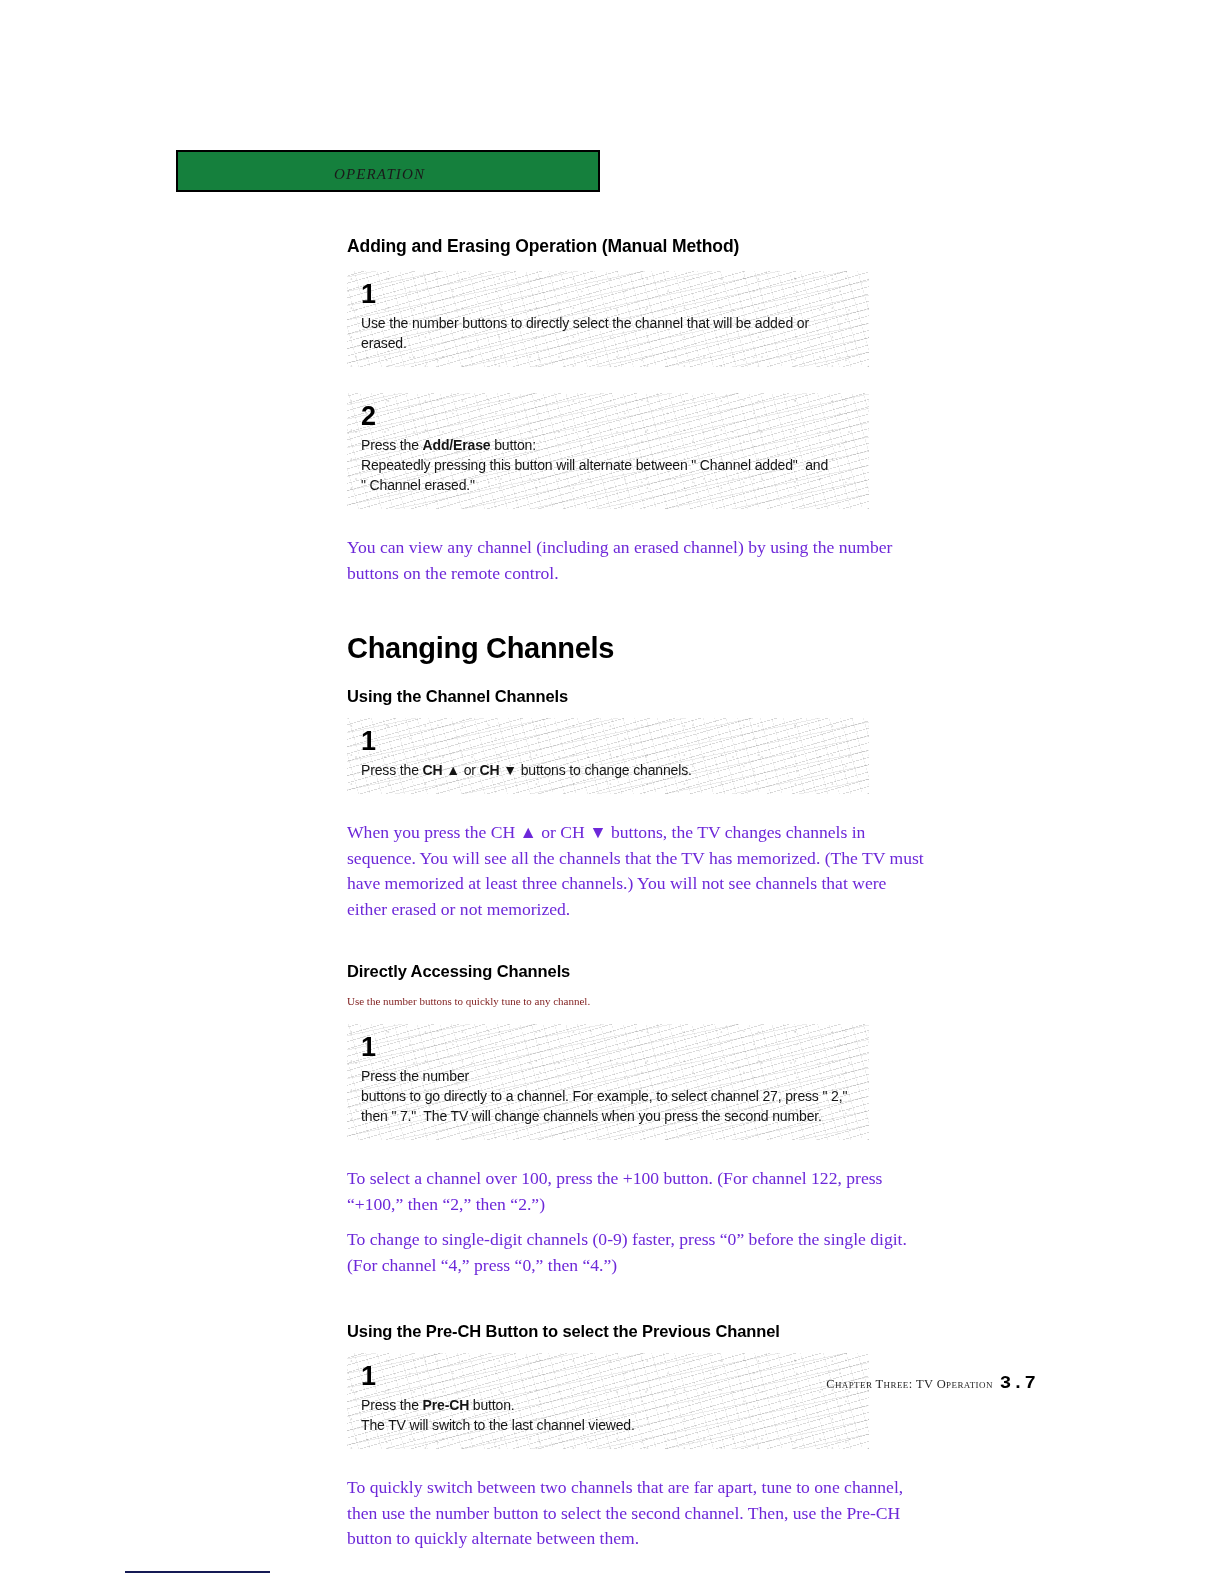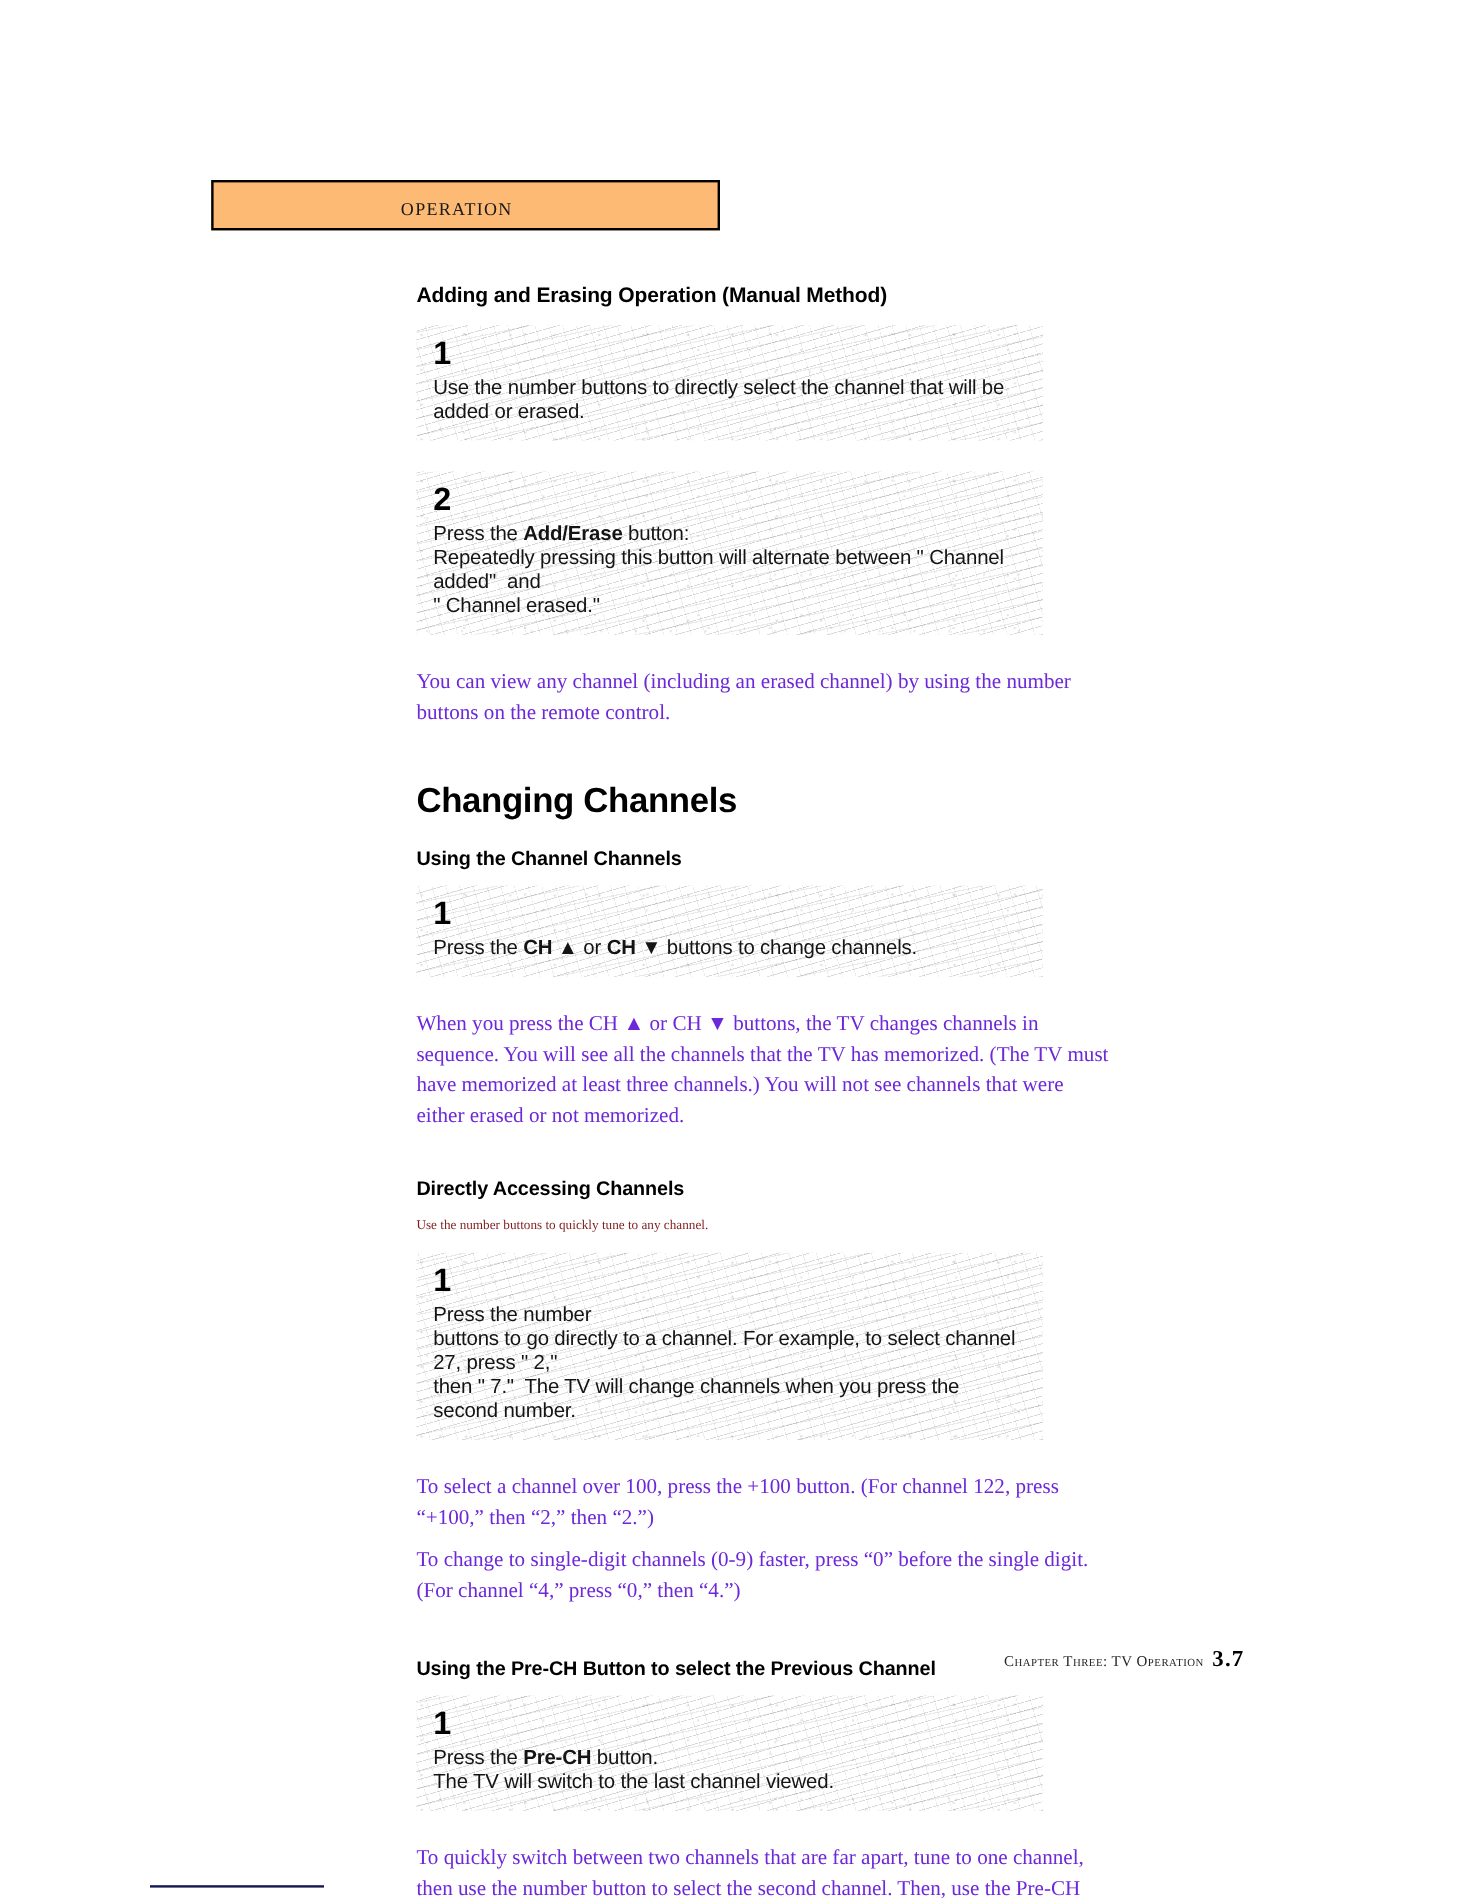--- a/index.html
+++ b/index.html
@@ -23,21 +23,22 @@
 
   
   .header-box {
     position: absolute;
     left: 176px;
     top: 150px;
     width: 424px;
     height: 42px;
     border: 2.5px solid #000;
     box-sizing: border-box;
-    background: #fdba74;
+    background: #15803d;
+    font-style: italic;
   }
   .header-title {
     position: absolute;
     left: 156px;
     top: 8px;
     font-family: "Liberation Serif", serif;
     font-size: 21px;
     letter-spacing: 1.1px;
     color: #1a1a1a;
     font-variant: small-caps;
@@ -151,21 +152,21 @@
     line-height: 27px;
     color: #000;
     margin: 0 0 5px 0;
   }
   .step-lines {
     position: relative;
     z-index: 2;
   }
   .step-line {
     font-family: "Liberation Sans", sans-serif;
-    font-size: 17px;
+    font-size: 14px;
     line-height: 20px;
     color: #141414;
     letter-spacing: -0.15px;
     white-space: pre-wrap;
   }
   .step-line b { font-weight: bold; }
 
   
   .footer {
     position: absolute;
@@ -175,21 +176,21 @@
     text-align: right;
     font-family: "Liberation Serif", serif;
   }
   .footer-text {
     font-size: 12.5px;
     font-variant: small-caps;
     letter-spacing: 0.4px;
     color: #262626;
   }
   .footer-page {
-    font-family: Liberation Serif, serif;
+    font-family: Liberation Mono, monospace;
     font-weight: bold;
     font-size: 19px;
     color: #000;
     margin-left: 7px;
     letter-spacing: 1px;
   }
 
   
   .scan-rule {
     position: absolute;

